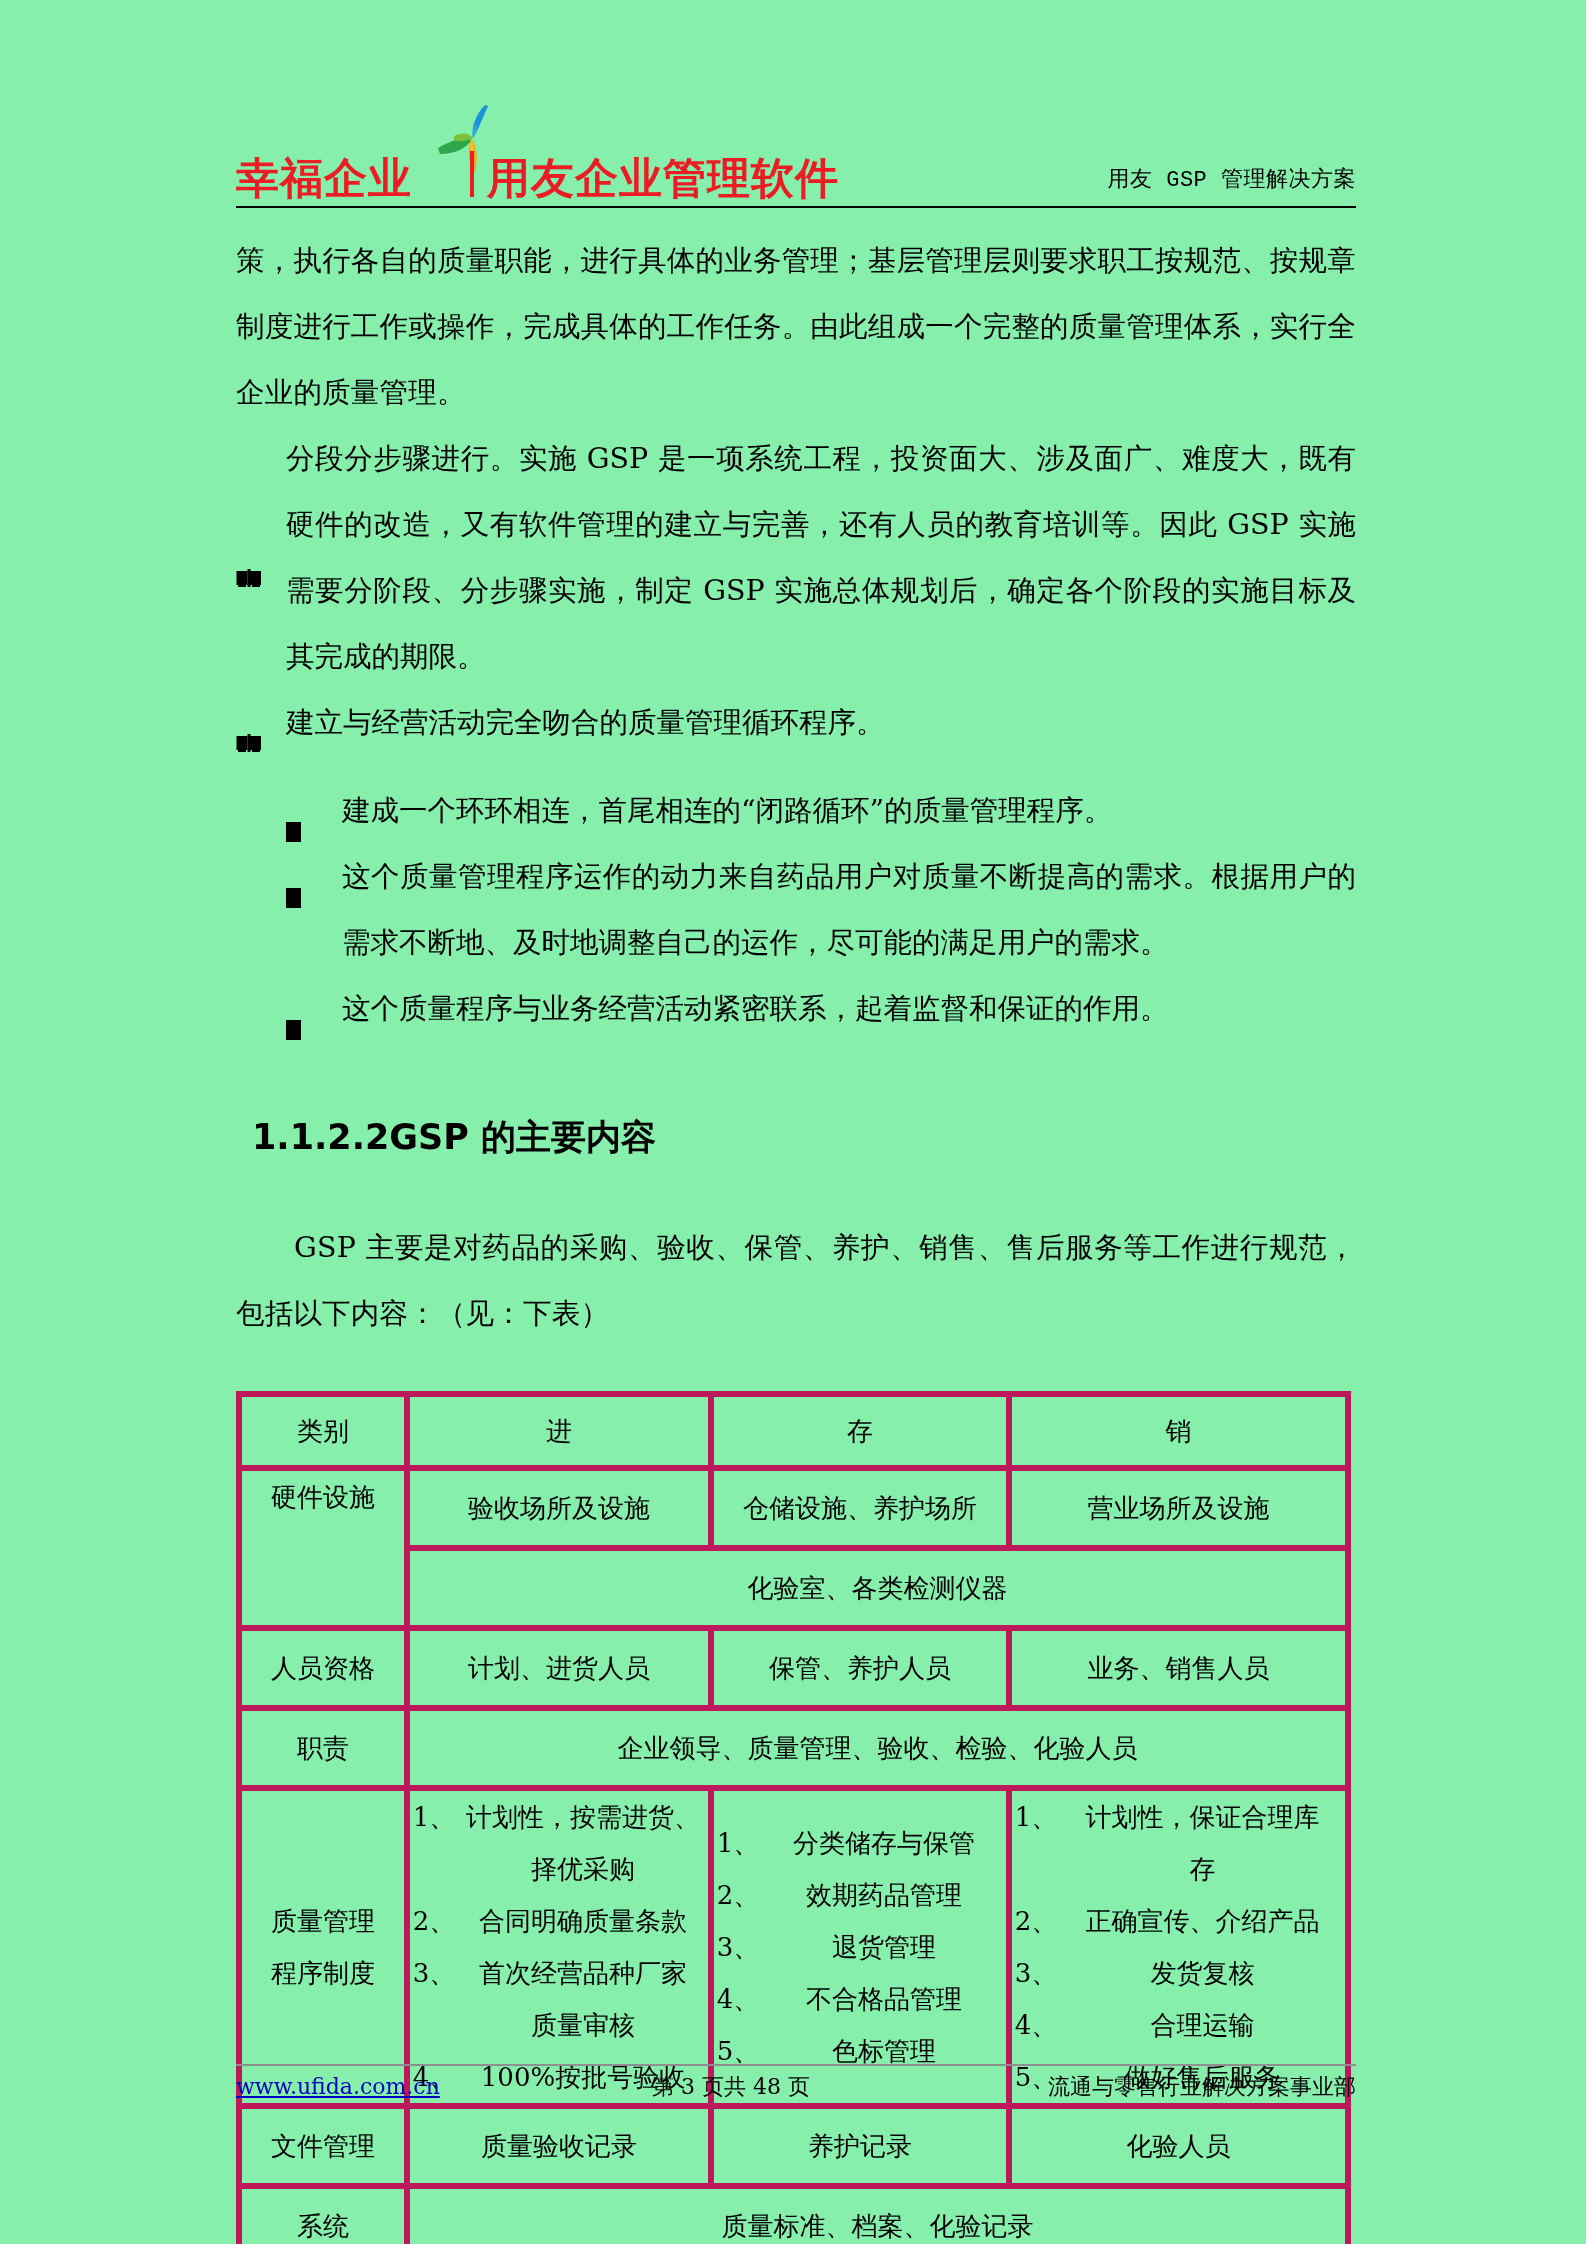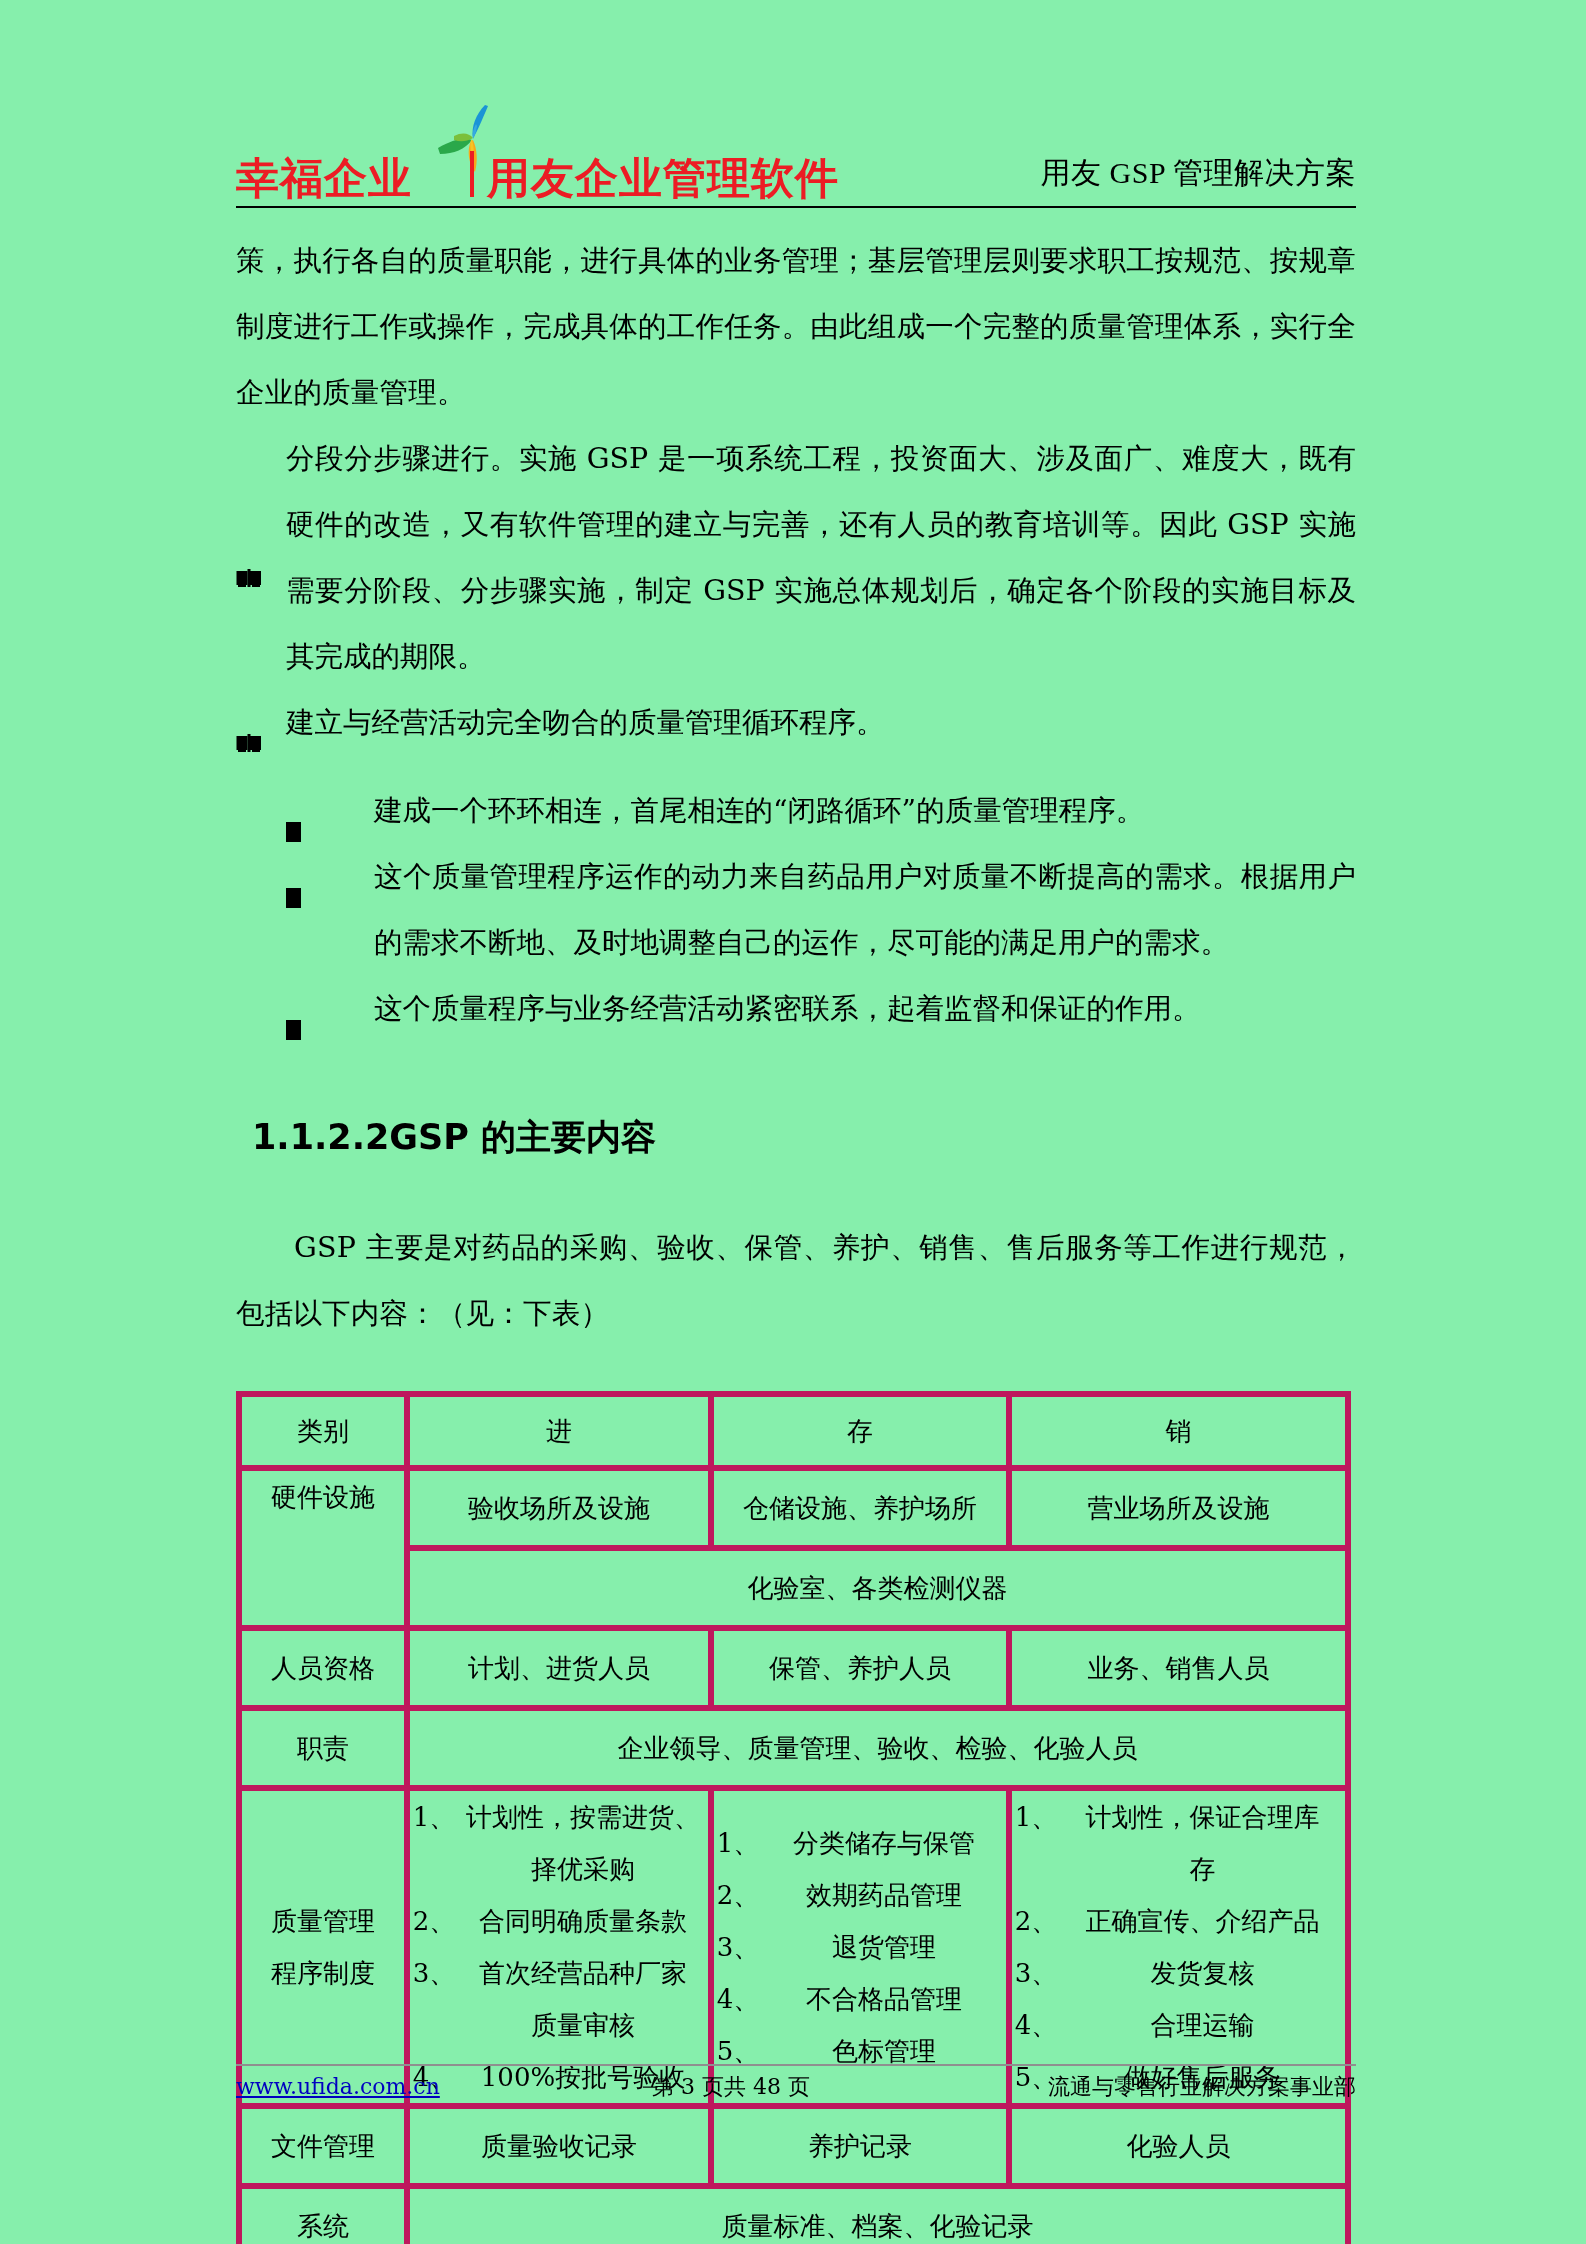--- a/index.html
+++ b/index.html
@@ -59,22 +59,22 @@
   .logo-divider {
     display: inline-block;
     width: 4px;
     height: 46px;
     background: #ec1c24;
     margin: 0 13px 0 0;
     position: relative;
     top: 4px;
   }
   .header-title {
-    font-family: Liberation Serif, serif;
-    font-size: 30px;
+    font-family: Liberation Mono, monospace;
+    font-size: 22px;
     color: #000;
     white-space: nowrap;
     padding-bottom: 6px;
     letter-spacing: 0.5px;
   }
   .header-rule {
     position: absolute;
     left: 236px;
     top: 206px;
     width: 1120px;
@@ -120,21 +120,20 @@
     line-height: 66px;
     text-align: justify;
     text-justify: inter-ideograph;
   }
 
   .sq-item {
     display: flex;
     align-items: flex-start;
     margin: 0;
     padding-left: 50px;
-    gap: 32px;
   }
   .sq-icon {
     flex: 0 0 auto;
     width: 56px;
     line-height: 66px;
     position: relative;
   }
   .sq-icon i {
     display: inline-block;
     width: 15px;

